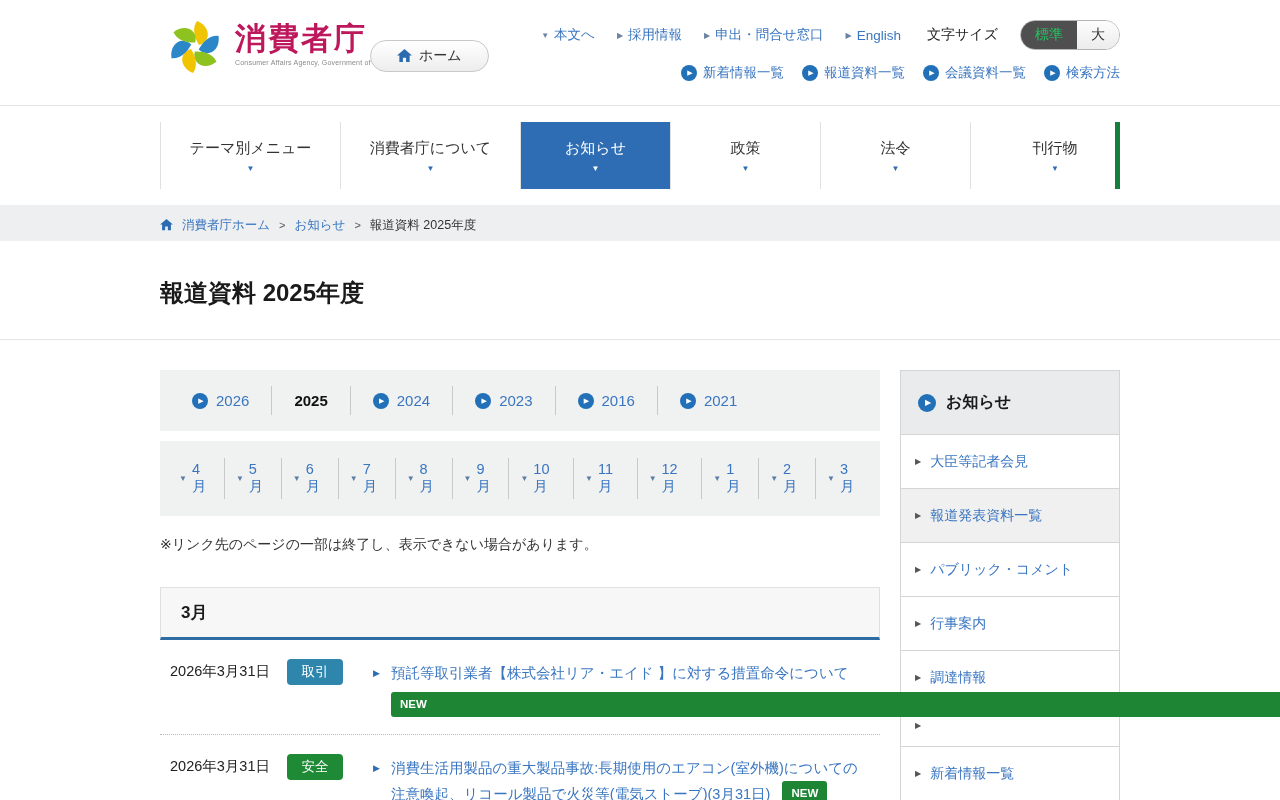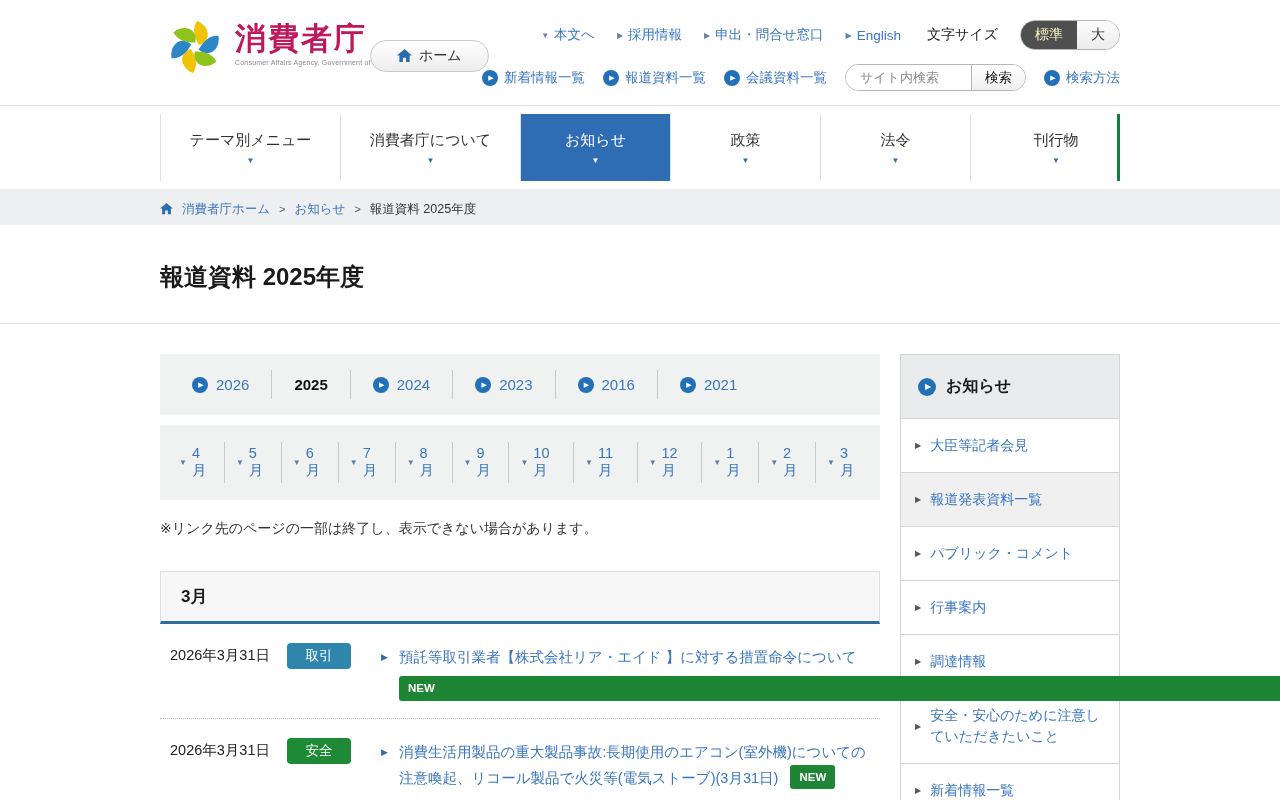--- a/index.html
+++ b/index.html
@@ -20,39 +20,39 @@
     background:linear-gradient(#ffffff,#ededed); font-size:14px; color:#333; }
   .home-ico svg { display:block; }
   .header-right { position:absolute; right:160px; top:20px; display:flex; flex-direction:column; align-items:flex-end; gap:14px; }
   .util-row { display:flex; align-items:center; gap:22px; font-size:13.5px; }
   .util-link { color:#3a76c0; display:inline-flex; align-items:center; gap:5px; }
   .tri-down { color:#6b83a0; font-size:8px; }
   .tri-right { color:#6b83a0; font-size:8px; }
   .fs-label { color:#222; font-size:14px; margin-left:4px; }
   .fs-toggle { display:inline-flex; border:1px solid #b5b5b5; border-radius:15px; overflow:hidden; font-size:14px; }
   .fs-opt { padding:5px 14px; background:linear-gradient(#fdfdfd,#ececec); color:#333; cursor:pointer; }
-  .fs-opt.sel { background:#4f4f4f; color:#fef9c3; }
+  .fs-opt.sel { background:#4f4f4f; color:#22c55e; }
   .quick-row { display:flex; align-items:center; gap:18px; font-size:13.5px; }
   .quick-link { color:#3a76c0; display:inline-flex; align-items:center; gap:6px; }
   .play-ico { display:inline-flex; align-items:center; justify-content:center; width:16px; height:16px;
     border-radius:50%; background:#2271b8; color:#fff; font-size:7px; padding-left:2px; flex-shrink:0; }
   .search-pill { display:inline-flex; align-items:stretch; border:1px solid #b5b5b5; border-radius:15px; overflow:hidden; background:#fff; }
   .search-input { border:none; outline:none; width:125px; padding:5px 14px; font-size:13px; color:#333;
     font-family:inherit; background:#fff; }
   .search-input::placeholder { color:#8a8a8a; }
   .search-btn { border:none; border-left:1px solid #b5b5b5; background:linear-gradient(#fff,#f0f0f0);
     font-size:13.5px; color:#111; padding:0 13px; cursor:pointer; font-family:inherit; }
 
   
   .main-nav { border-top:1px solid #e3e3e3; background:#fff; }
-  .nav-inner { width:960px; margin:8px auto; display:flex; height:67px; }
+  .nav-inner { width:960px; margin:16px auto; display:flex; height:67px; }
   .nav-item { display:flex; flex-direction:column; align-items:center; justify-content:center; gap:6px;
     border-left:1px solid #e0e0e0; cursor:pointer; width:150px; }
   .nav-item:nth-child(1), .nav-item:nth-child(2) { width:180px; }
-  .nav-item:last-child { border-right:3px solid #15803d;padding-left:24px; }
+  .nav-item:last-child { border-right:5px solid #15803d;padding-left:24px; }
   .nav-label { font-size:15px; color:#333; }
   .nav-tri { font-size:8px; color:#2e6db4; }
   .nav-item.active { background:#2e6db4; }
   .nav-item.active .nav-label, .nav-item.active .nav-tri { color:#fff; }
 
   
   .breadcrumb-bar { background:#edeff0; height:36px; }
   .breadcrumb { display:flex; align-items:center; gap:9px; height:40px; font-size:12.5px; }
   .bc-link { color:#3a76c0; }
   .bc-sep { color:#555; font-size:11px; }
@@ -86,21 +86,21 @@
 
   .note { margin-top:20px; font-size:14px; color:#333; }
 
   
   .section-head { margin-top:33px; background:#f7f7f8; border:1px solid #e0e0e0; border-bottom:3px solid #2e6da4;
     padding:13px 20px; font-size:17px; font-weight:bold; color:#1a1a1a; }
 
   
   .article-row { display:flex; padding:19px 10px 17px; border-bottom:1px dotted #b9b9b9; }
   .art-date { width:117px; flex-shrink:0; font-size:14.5px; color:#222; padding-top:3px; }
-  .art-cat { width:64px; flex-shrink:0; margin-right:28px; align-self:flex-start; text-align:center;
+  .art-cat { width:56px; flex-shrink:0; margin-right:28px; align-self:flex-start; text-align:center;
     color:#fff; font-size:13.5px; padding:4px 0; border-radius:4px; }
   .cat-torihiki { background:#2e86ad; }
   .cat-anzen { background:#1e8a35; }
   .art-body { position:relative; padding-left:20px; flex:1; font-size:14.5px; line-height:1.75; padding-top:2px; }
   .art-arrow { position:absolute; left:2px; top:7px; color:#2e6db4; font-size:9px; }
   .art-link { color:#3a76c0; }
   .new-badge { display:inline-block; background:#1d8533; color:#fff; font-size:11.5px; font-weight:bold;
     padding:2px 9px; border-radius:3px; margin-left:8px; vertical-align:2px; }
   .new-badge.wrap { display:table; margin-left:0; margin-top:6px; }
 
@@ -186,24 +186,20 @@
         <span>新着情報一覧</span>
       </a>
       <a class="quick-link">
         <span class="play-ico">▶</span>
         <span>報道資料一覧</span>
       </a>
       <a class="quick-link">
         <span class="play-ico">▶</span>
         <span>会議資料一覧</span>
       </a>
-      <span class="search-pill">
-        <input class="search-input" type="text" placeholder="サイト内検索" style="">
-        <button class="search-btn">検索</button>
-      </span>
       <a class="quick-link">
         <span class="play-ico">▶</span>
         <span>検索方法</span>
       </a>
     </div>
   </div>
 </header>
 
 <nav class="main-nav">
   <div class="nav-inner">
@@ -384,21 +380,20 @@
     <div class="side-item">
       <span class="side-tri">▶</span>
       <a class="side-link">行事案内</a>
     </div>
     <div class="side-item">
       <span class="side-tri">▶</span>
       <a class="side-link">調達情報</a>
     </div>
     <div class="side-item">
       <span class="side-tri">▶</span>
-      <a class="side-link">安全・安心のために注意していただきたいこと</a>
     </div>
     <div class="side-item">
       <span class="side-tri">▶</span>
       <a class="side-link">新着情報一覧</a>
     </div>
 
   </aside>
 </div>
 
 </body></html>

